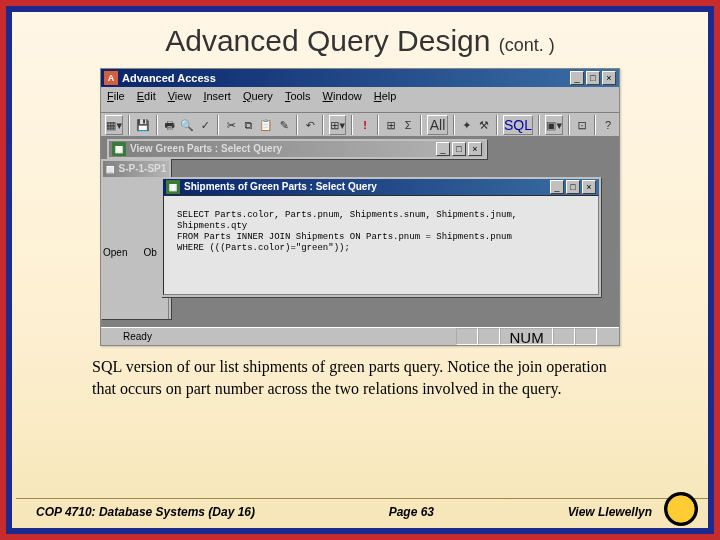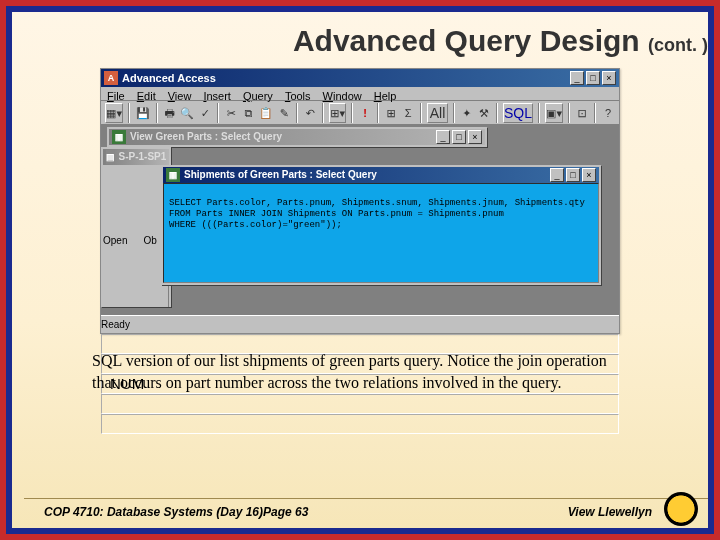--- a/index.html
+++ b/index.html
@@ -12,25 +12,25 @@
   }
   .border1 { width:100%; height:100%; padding:6px; background:#c82b2b; }
   .border2 { width:100%; height:100%; padding:6px; background:#1a2a8f; }
   .slide {
     width:100%; height:100%;
     background: linear-gradient(to bottom, #fff6e6 0%, #fdf0d2 60%, #f6e6b8 100%);
     position:relative;
     display:flex; flex-direction:column;
   }
   .title {
-    text-align:right;
+    text-align:center;
     font-size:30px;
     color:#333;
     padding:12px 0 6px;
-    font-weight:700;
+    font-weight:400;
   }
   .title .cont { font-size:18px; }
   .screenshot-wrap {
     margin:4px auto 0;
     width:520px;
     background:#c0c0c0;
     border:1px solid #888;
     box-shadow:1px 1px 2px rgba(0,0,0,.2);
   }
   
@@ -46,21 +46,21 @@
     width:14px;height:14px;background:#d45f3e;margin-right:4px;
     display:inline-block;color:#fff;font-size:9px;line-height:14px;text-align:center;
   }
   .titlebar .spacer{flex:1}
   .winbtn {
     width:14px;height:14px;background:#c0c0c0;
     border:1px solid #fff;border-right-color:#404040;border-bottom-color:#404040;
     margin-left:2px;font:9px/12px Arial;text-align:center;color:#000;
   }
   .menubar {
-    height:14px;background:#c0c0c0;
+    height:26px;background:#c0c0c0;
     font:11px/18px "MS Sans Serif", Arial;color:#000;
     display:flex;gap:12px;padding:0 6px;
     border-bottom:1px solid #808080;
   }
   .menubar span u{text-decoration:underline}
   .toolbar {
     height:24px;background:#c0c0c0;
     display:flex;align-items:center;padding:0 4px;gap:3px;
     border-bottom:1px solid #808080;
   }
@@ -80,45 +80,45 @@
     box-shadow:1px 1px 0 #404040, inset 1px 1px 0 #dfdfdf;
   }
   .child .titlebar{height:16px;font-size:10px;line-height:16px}
   .sidepanel{
     width:26px;background:#c0c0c0;float:left;height:100%;
     border-right:1px solid #808080;
     display:flex;flex-direction:row;gap:16px;align-items:center;padding-top:8px;
   }
   .sideicon{width:16px;height:16px;background:#d4d4d4;border:1px solid #808080}
   .sqlpane{
-    margin-left:26px;background:#0ea5e9;height:80px;
+    margin-left:26px;background:#e5e5e5;height:80px;
     font:9px/11px "Courier New",monospace;color:#000;
-    padding:3px 5px;border:1px inset #808080;
+    padding:3px 13px;border:1px inset #808080;
     white-space:pre-wrap;
   }
   .statusbar{
     height:18px;background:#c0c0c0;
     border-top:1px solid #fff;
     font:10px/18px Arial;color:#000;
-    display:flex;padding:0 0;flex-direction:column;
+    display:flex;padding:0 22px;
   }
   .statusbar .spacer{flex:1}
   .statusbar .cell{border:1px inset #fff;padding:0 8px;font-size:15px}
   .caption{
     font:16px/22px "Times New Roman", serif;color:#000;
-    margin:16px 80px 0;
+    margin:10px 80px 0;
   }
   .footer{
-    position:absolute;bottom:4px;left:12px;right:0;height:26px;
+    position:absolute;bottom:4px;left:4px;right:0;height:26px;
     border-top:1px solid #a08a4f;
     display:flex;align-items:center;
     font:italic bold 12px Arial;color:#000;
     padding:0 56px 0 20px;
   }
-  .footer .mid{flex:1;}
+  .footer .mid{flex:1;text-align:center}
   .logo{
     position:absolute;right:10px;bottom:2px;width:34px;height:34px;
     border-radius:50%;background:radial-gradient(circle,#ffcc33 55%,#000 58%);
   }
 </style>
 </head>
 <body>
 
 <div class="border1">
     <div class="border2">

